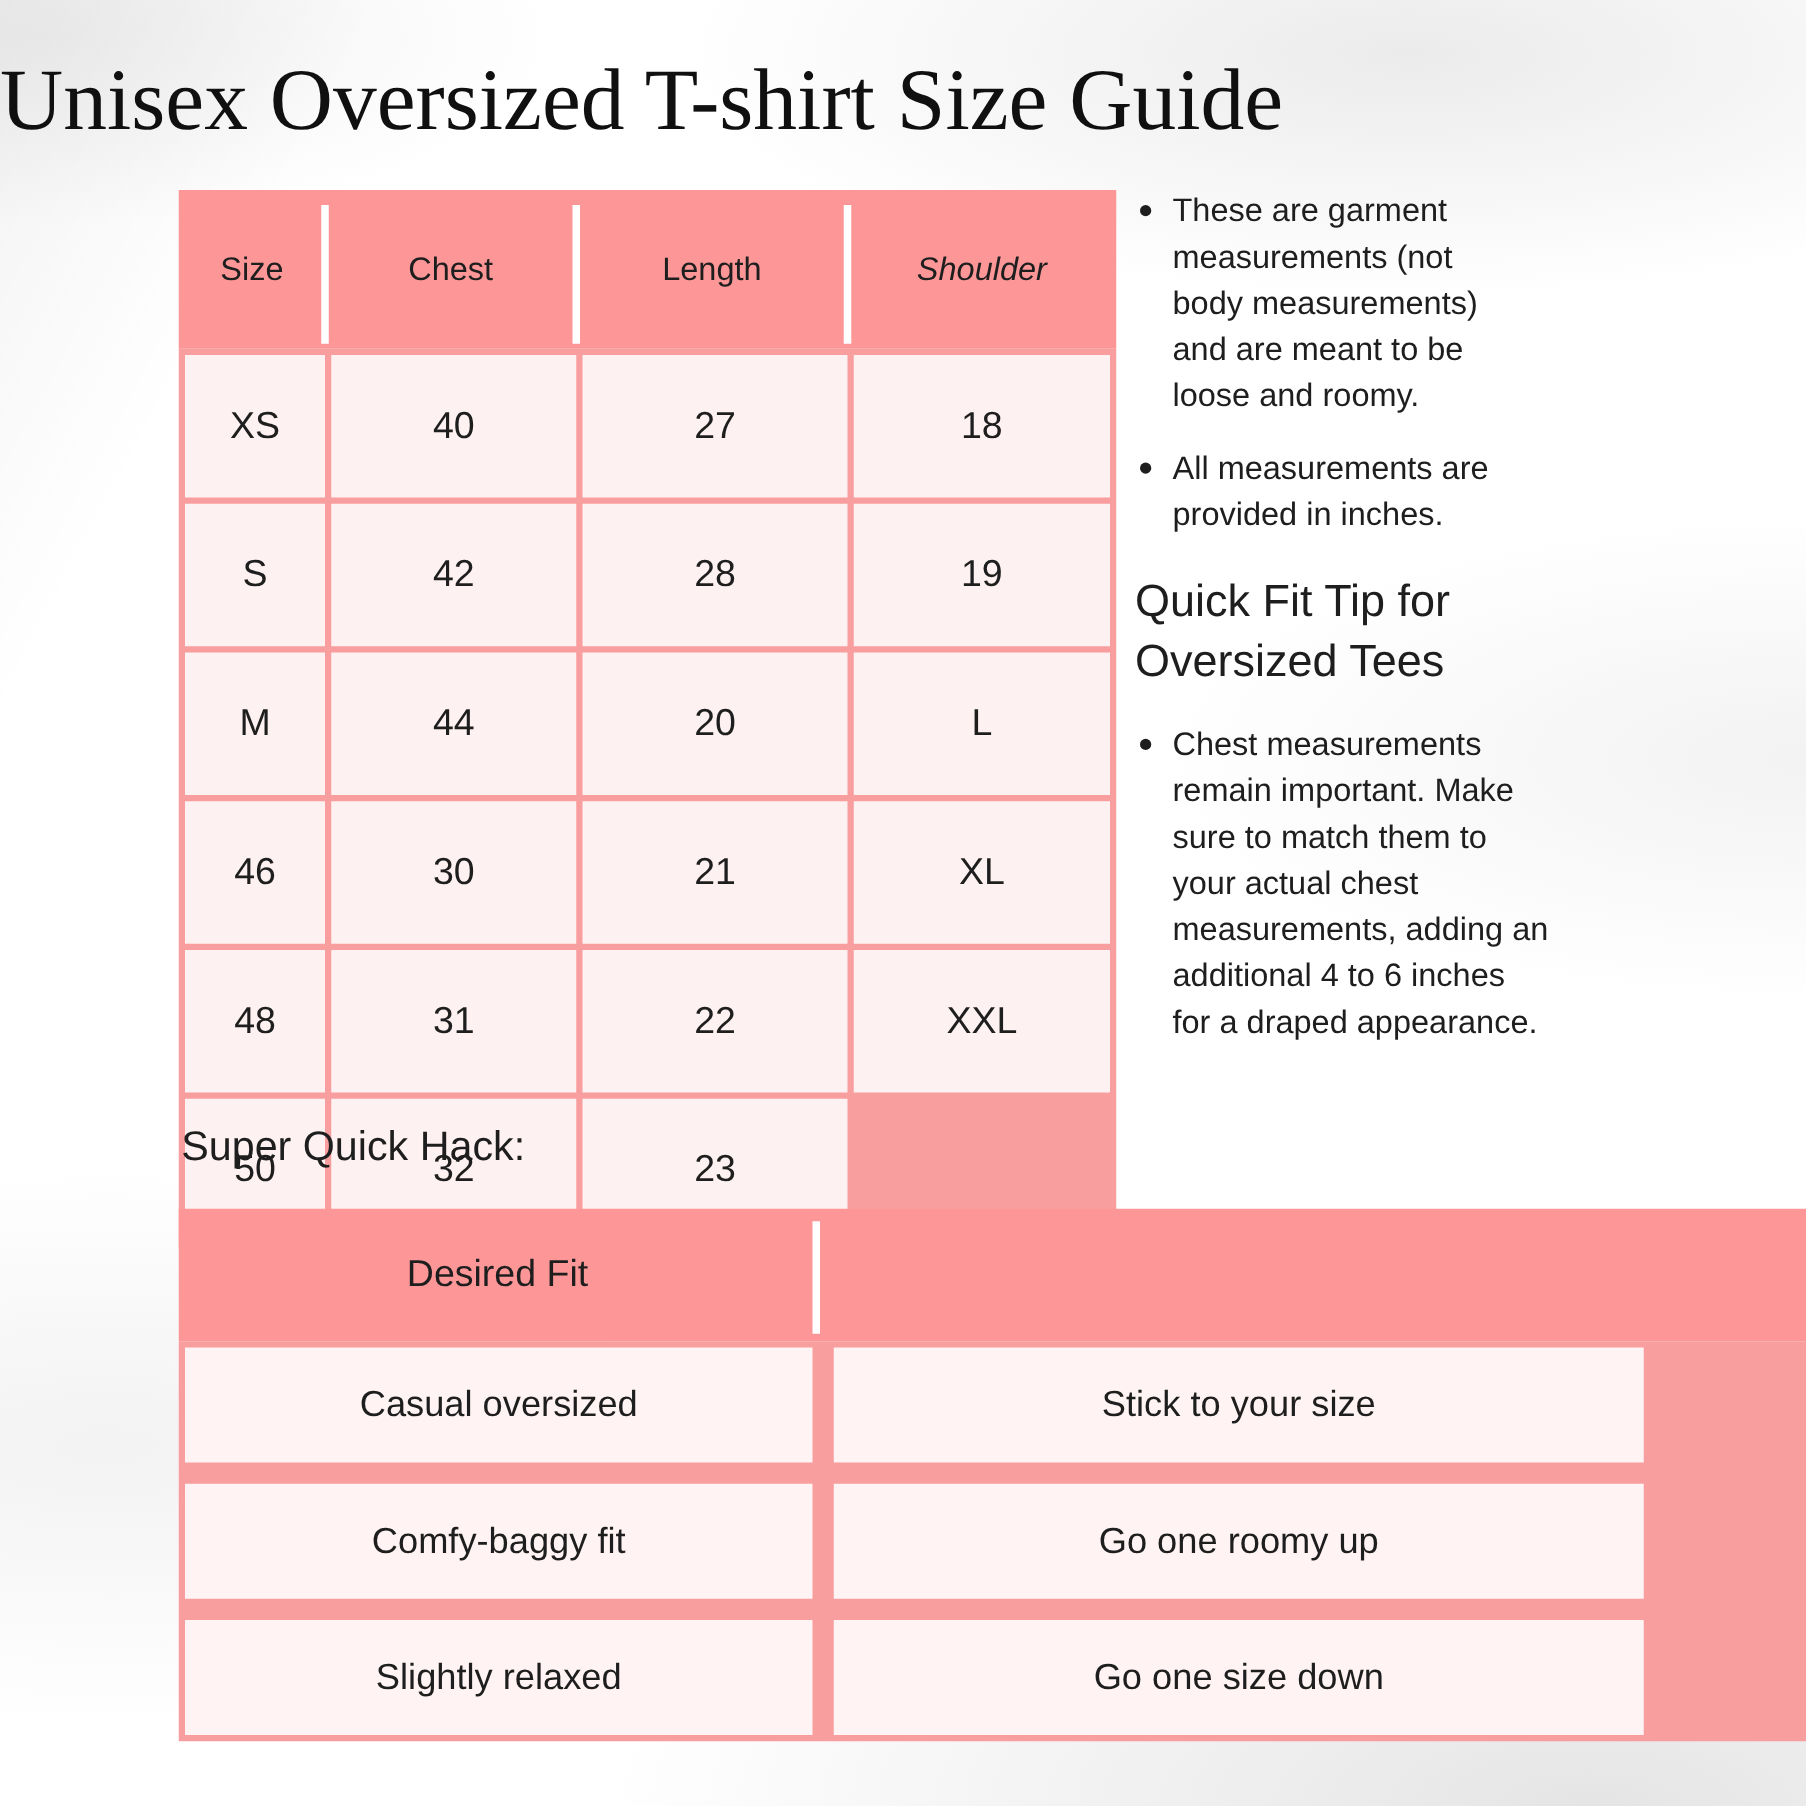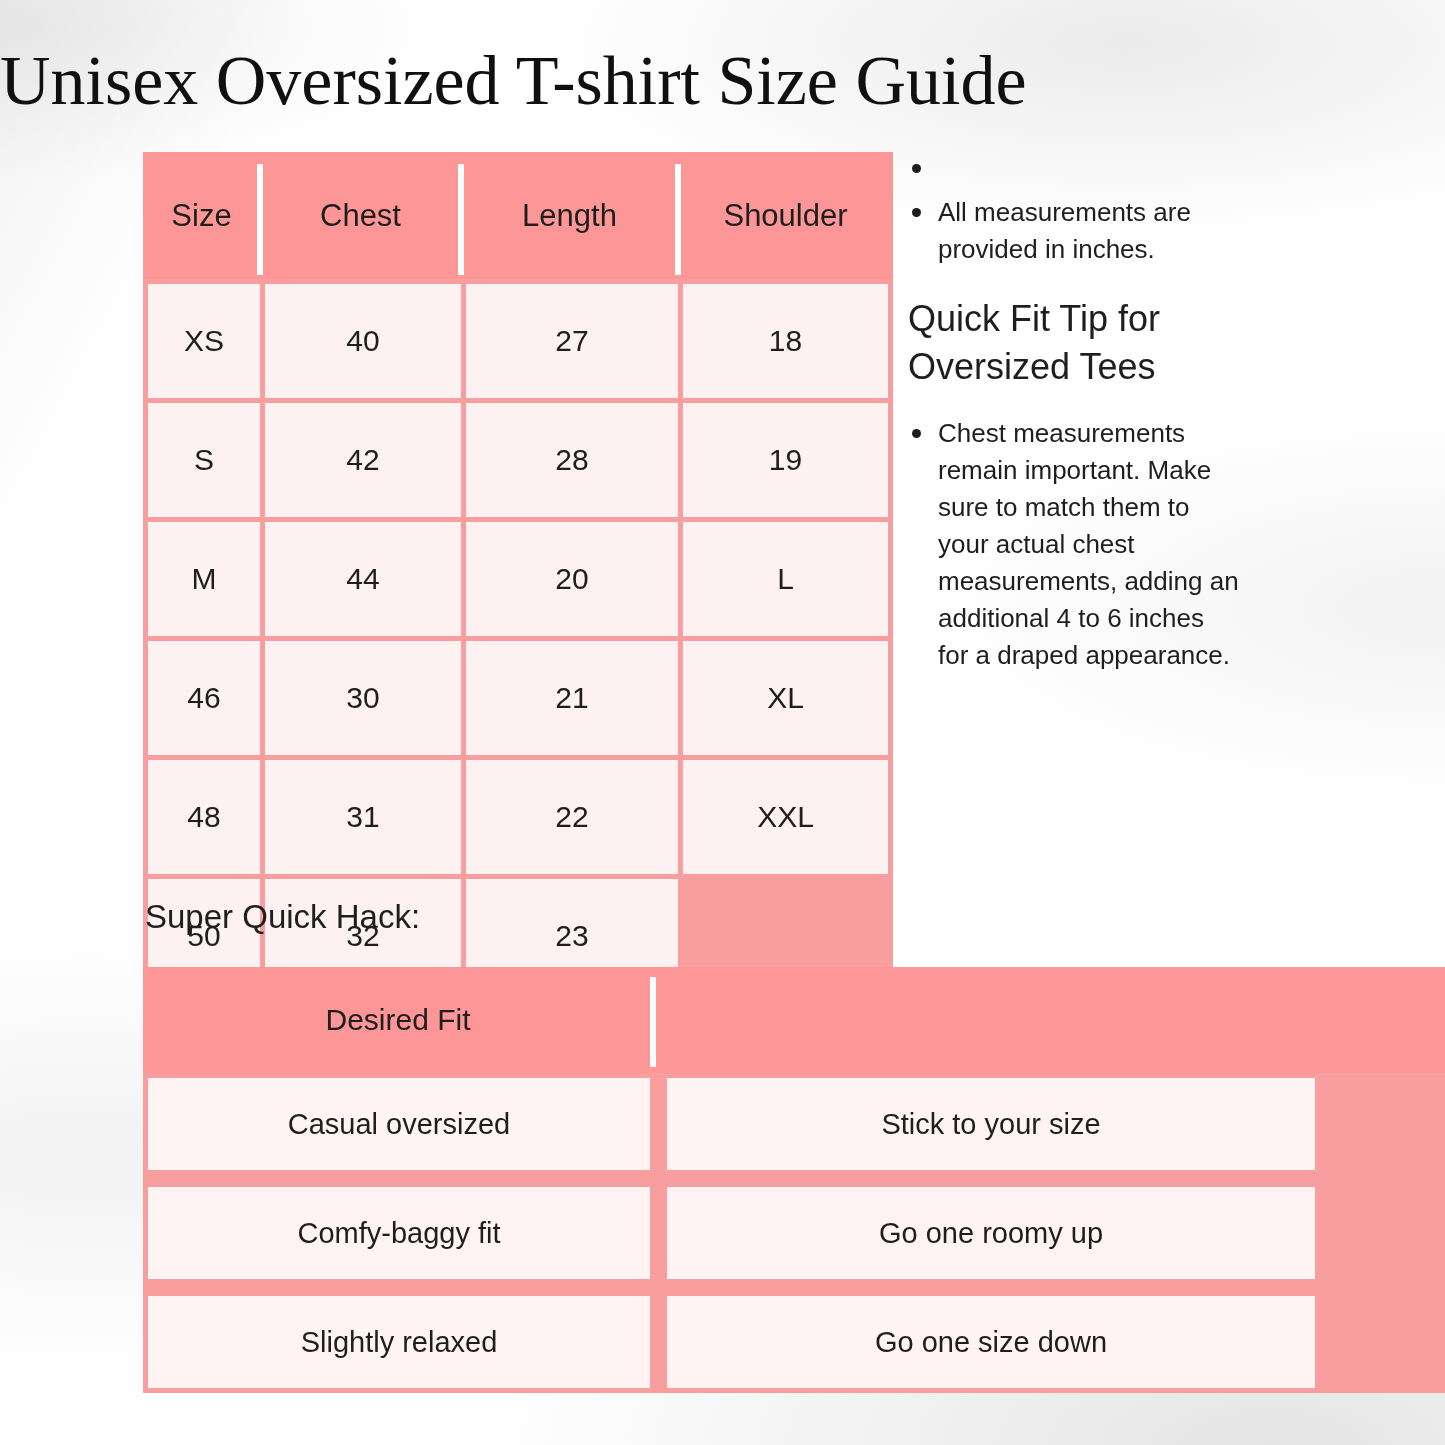--- a/index.html
+++ b/index.html
@@ -31,25 +31,25 @@
     text-align:left;
     font-family:"Liberation Serif", serif;
     font-weight:400;
     font-size:70px;line-height:1.0;
     letter-spacing:0;
     color:#101010;
   }
   
   .size-table{position:absolute;left:143px;top:152px;width:750px;}
   .st-header{position:relative;display:flex;height:127px;background:var(--pink);}
-  .st-hcell{display:flex;align-items:center;justify-content:center;font-size:31px;font-weight:500;}
+  .st-hcell{display:flex;align-items:center;justify-content:center;font-size:26px;font-weight:500;}
   .st-hcell.c0{width:117px;}
   .st-hcell.c1{width:201px;}
   .st-hcell.c2{width:217px;}
-  .st-hcell.c3{width:215px;}
+  .st-hcell.c3{width:215px;font-style:italic;}
   .st-sep{position:absolute;top:12px;bottom:4px;width:6px;background:#ffffff;}
   .st-sep.s0{left:114px;}
   .st-sep.s1{left:315px;}
   .st-sep.s2{left:532px;}
   .st-body{
     background:var(--pink-border);
     padding:5px;
     display:grid;
     grid-template-columns:112px 196px 212px 205px;
     gap:5px;
@@ -146,20 +146,25 @@
       <div class="st-cell">XXL</div>
       <div class="st-cell">50</div>
       <div class="st-cell">32</div>
       <div class="st-cell">23</div>
     </div>
   </section>
 
   <aside class="notes">
     <div class="note-item">
       <span class="bullet-dot"></span>
+      <p class="note-text">These are garment
+measurements (not
+body measurements)
+and are meant to be
+loose and roomy.</p>
     </div>
     <div class="note-item">
       <span class="bullet-dot"></span>
       <p class="note-text">All measurements are
 provided in inches.</p>
     </div>
     <h2 class="tip-heading">Quick Fit Tip for
 Oversized Tees</h2>
     <div class="note-item">
       <span class="bullet-dot"></span>

